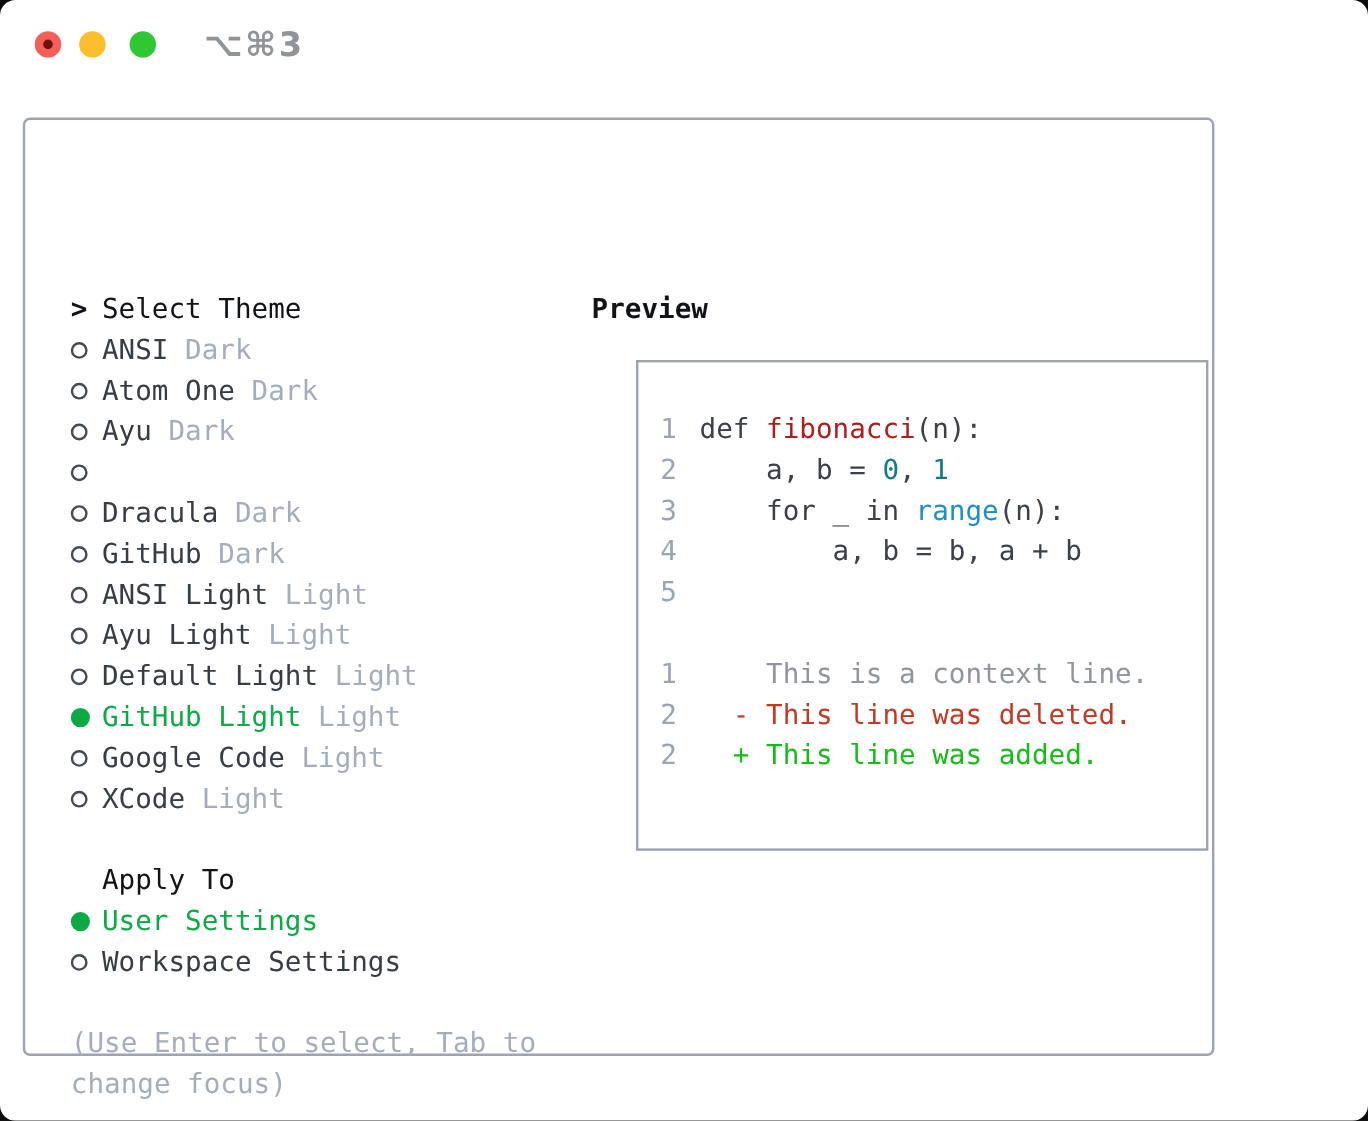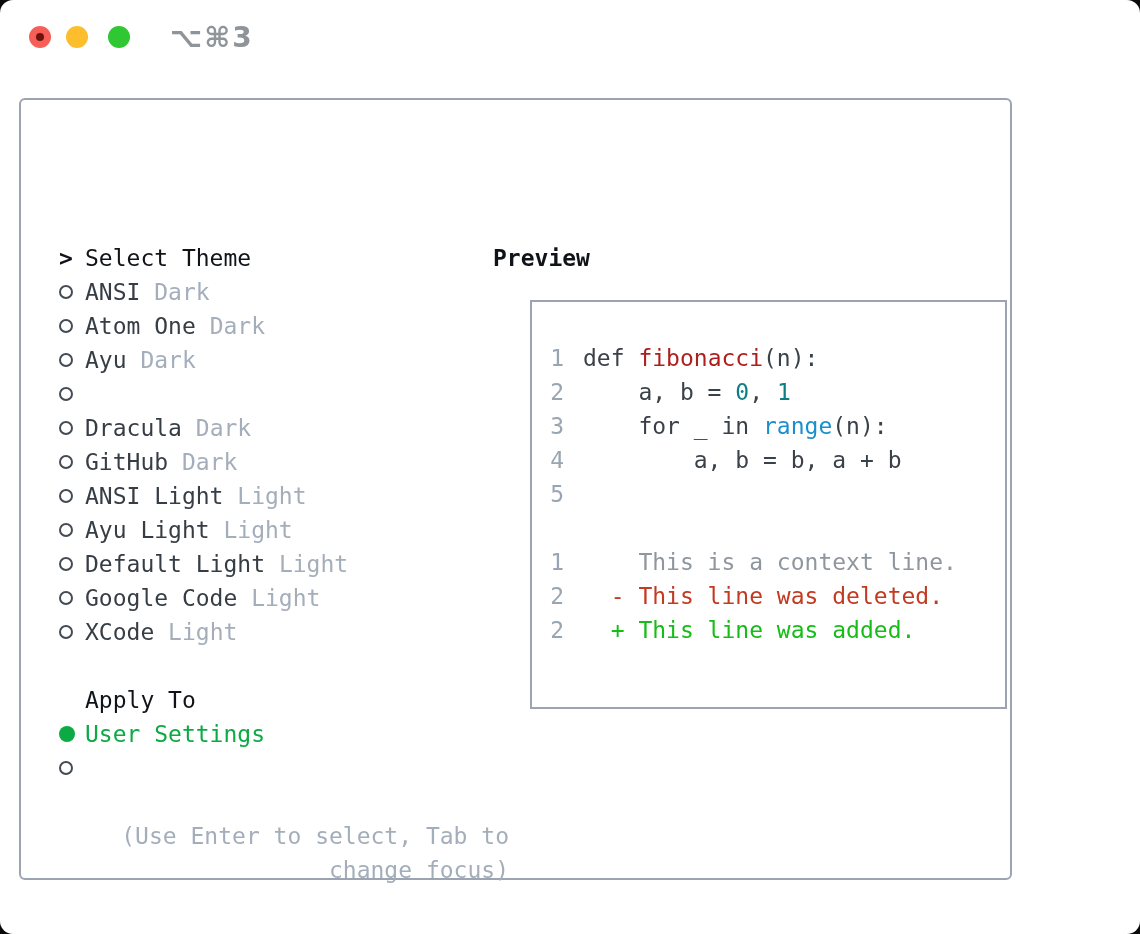--- a/index.html
+++ b/index.html
@@ -28,21 +28,21 @@
   .left-col{position:absolute;left:38px;top:141px;width:450px;font-size:23px;}
   .row{display:flex;align-items:center;height:34px;white-space:pre;}
   .bullet{width:26px;flex:0 0 26px;display:flex;align-items:center;}
   .prompt-glyph{font-weight:bold;color:var(--header-black);font-size:23px;}
   .radio{width:14px;height:14px;border-radius:50%;border:2px solid #444b54;box-sizing:border-box;}
   .radio.on{width:16px;height:16px;border:none;background:var(--selected-green);}
   .label{color:var(--label-dark);}
   .label.header{font-weight:normal;color:var(--header-black);}
   .label .variant{color:var(--muted-gray);}
   .label.sel{color:var(--selected-green);}
-  .hint-line{height:34px;line-height:34px;color:var(--muted-gray);white-space:pre;text-align:right;}
+  .hint-line{height:34px;line-height:34px;color:var(--muted-gray);white-space:pre;}
   
   .preview-title{
     position:absolute;left:472px;top:141px;height:34px;line-height:34px;
     font-size:23px;font-weight:bold;color:var(--header-black);
   }
   .preview-box{
     position:absolute;left:509px;top:200px;width:477px;height:409px;
     border:2px solid var(--border-gray);box-sizing:border-box;
     padding:39px 4px 0 16px;background:#fff;
   }
@@ -79,34 +79,35 @@
       <div id="theme-list">
           <div class="row"><span class="bullet"><span class="radio"></span></span><span class="label">ANSI <span class="variant">Dark</span></span></div>
           <div class="row"><span class="bullet"><span class="radio"></span></span><span class="label">Atom One <span class="variant">Dark</span></span></div>
           <div class="row"><span class="bullet"><span class="radio"></span></span><span class="label">Ayu <span class="variant">Dark</span></span></div>
           <div class="row"><span class="bullet"><span class="radio"></span></span></div>
           <div class="row"><span class="bullet"><span class="radio"></span></span><span class="label">Dracula <span class="variant">Dark</span></span></div>
           <div class="row"><span class="bullet"><span class="radio"></span></span><span class="label">GitHub <span class="variant">Dark</span></span></div>
           <div class="row"><span class="bullet"><span class="radio"></span></span><span class="label">ANSI Light <span class="variant">Light</span></span></div>
           <div class="row"><span class="bullet"><span class="radio"></span></span><span class="label">Ayu Light <span class="variant">Light</span></span></div>
           <div class="row"><span class="bullet"><span class="radio"></span></span><span class="label">Default Light <span class="variant">Light</span></span></div>
+          <div class="row"><span class="bullet"><span class="radio on"></span></span><span class="label sel">GitHub Light <span class="variant">Light</span></span></div>
           <div class="row"><span class="bullet"><span class="radio"></span></span><span class="label">Google Code <span class="variant">Light</span></span></div>
           <div class="row"><span class="bullet"><span class="radio"></span></span><span class="label">XCode <span class="variant">Light</span></span></div>
         </div>
 
       <div class="row"></div>
 
       <div class="row">
         <span class="bullet"></span>
         <span class="label header">Apply To</span>
       </div>
 
       <div id="apply-list">
           <div class="row"><span class="bullet"><span class="radio on"></span></span><span class="label sel">User Settings</span></div>
-          <div class="row"><span class="bullet"><span class="radio"></span></span></div>
+          <div class="row"><span class="bullet"><span class="radio"></span></span><span class="label">Workspace Settings</span></div>
         </div>
 
       <div class="row"></div>
 
       <div id="hint">
           <div class="hint-line">(Use Enter to select, Tab to</div>
           <div class="hint-line">change focus)</div>
         </div>
     </div>
 

